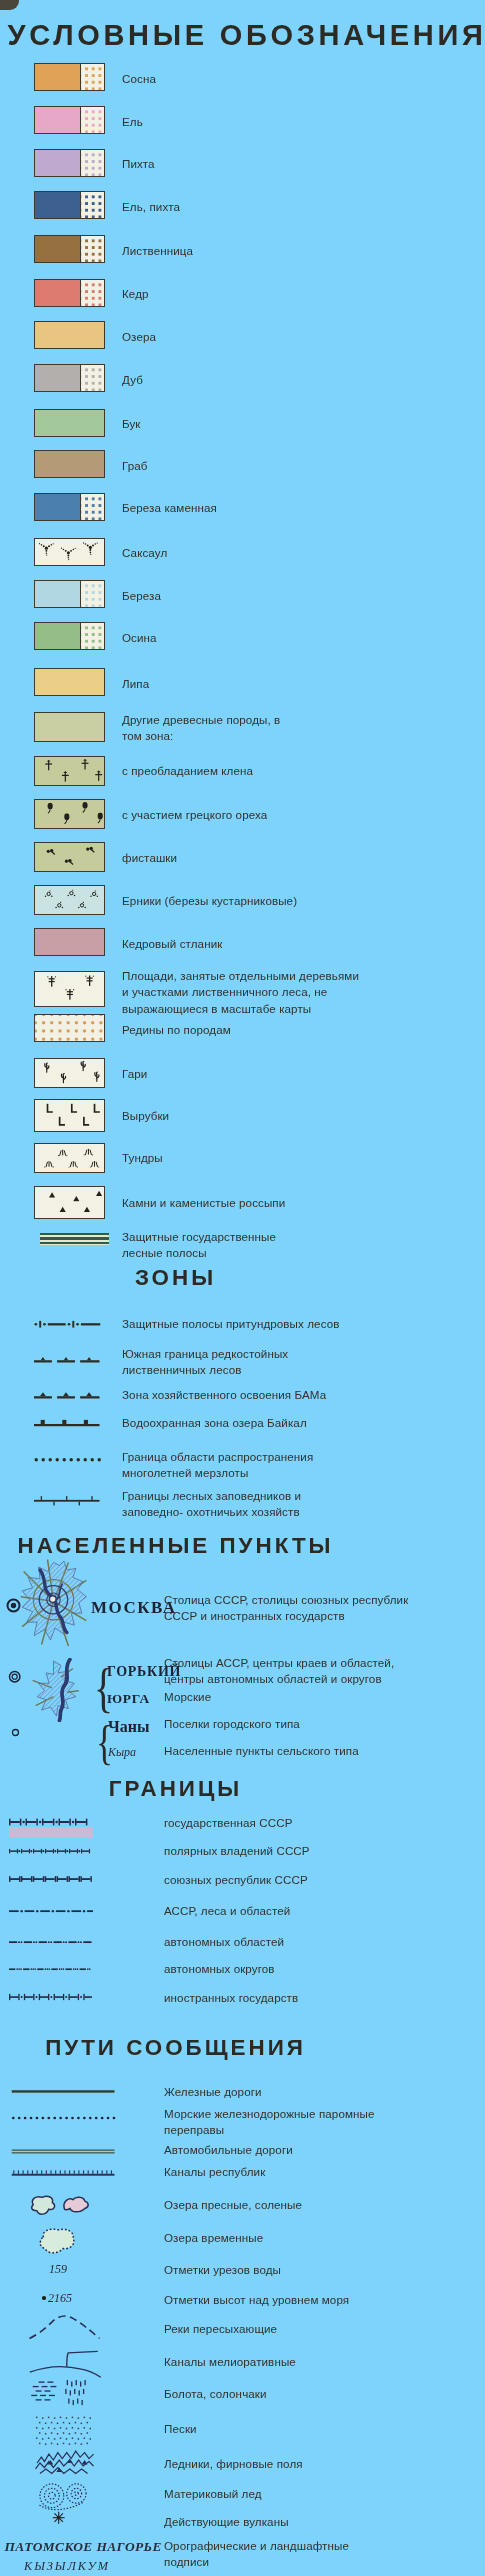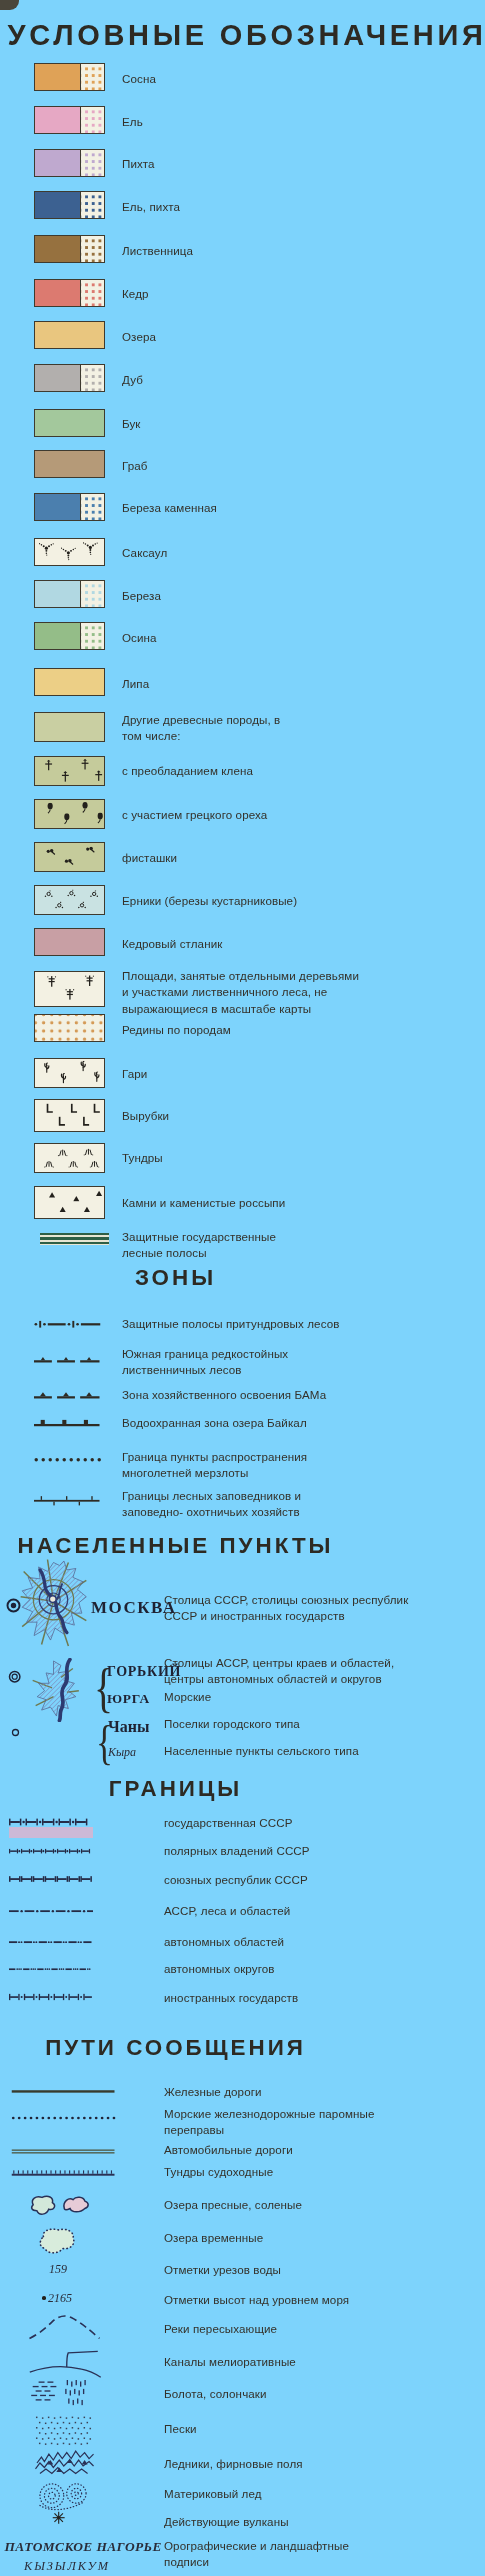--- a/index.html
+++ b/index.html
@@ -218,21 +218,21 @@
 <div class="sw" style="top:668px">
       <div class="f full" style="background: rgb(236, 207, 134);"></div>
     </div>
 <div class="lb" style="top:676px">Липа</div>
 
 <div class="sw" style="top:712px;height:30px">
       <div class="f full" style="background: rgb(201, 207, 162);"></div>
     </div>
 <div class="lb" style="top:712px">
       <div>Другие древесные породы, в</div>
-      <div>том числе:</div>
+      <div>том зона:</div>
     </div>
 
 <div class="sb" style="top:756px;height:30px">
   <div class="f full" style="position: absolute; inset: 0px; background: rgb(197, 203, 155);"></div>
   <svg viewBox="0 0 91 36">
         <use href="#maple" x="12" y="3"></use>
         <use href="#maple" x="60" y="2"></use>
         <use href="#maple" x="34" y="18"></use>
         <use href="#maple" x="78" y="17"></use>
       </svg>
@@ -403,21 +403,21 @@
         <circle cx="31.2" cy="5" r="2.3"></circle>
         <circle cx="40.6" cy="5" r="2.3"></circle>
         <circle cx="50" cy="5" r="2.3"></circle>
         <circle cx="59.4" cy="5" r="2.3"></circle>
         <circle cx="68.8" cy="5" r="2.3"></circle>
         <circle cx="78.2" cy="5" r="2.3"></circle>
         <circle cx="87.6" cy="5" r="2.3"></circle>
       </g>
 </svg>
 <div class="lb" style="top:1449px">
-      <div>Граница пункты распространения</div>
+      <div>Граница области распространения</div>
       <div>многолетней мерзлоты</div>
     </div>
 
 <svg class="zs" style="top:1495px" width="67" height="10.5" viewBox="0 0 90 14">
  <g style="fill: rgb(46, 43, 36);">
         <rect x="0" y="6.5" width="88" height="2.4"></rect>
         <rect x="9" y="1.5" width="1.8" height="5"></rect>
         <rect x="43" y="1.5" width="1.8" height="5"></rect>
         <rect x="77" y="1.5" width="1.8" height="5"></rect>
         <rect x="26" y="8.9" width="1.8" height="5"></rect>
@@ -739,21 +739,21 @@
         <rect x="89.8" y="4.5" width="1.5" height="4.5"></rect>
         <rect x="96" y="4.5" width="1.5" height="4.5"></rect>
         <rect x="102.2" y="4.5" width="1.5" height="4.5"></rect>
         <rect x="108.4" y="4.5" width="1.5" height="4.5"></rect>
         <rect x="114.6" y="4.5" width="1.5" height="4.5"></rect>
         <rect x="120.8" y="4.5" width="1.5" height="4.5"></rect>
         <rect x="127" y="4.5" width="1.5" height="4.5"></rect>
         <rect x="133.2" y="4.5" width="1.5" height="4.5"></rect>
  </g>
 </svg>
-<div class="lb w" style="top:2164px">Тундры судоходные</div>
+<div class="lb w" style="top:2164px">Каналы республик</div>
 
 <svg class="abs" style="left:27px;top:2193px" width="67" height="31" viewBox="0 0 90 42">
   <path d="M8,16 C4,8 12,3 20,6 C28,2 36,6 34,13 C40,17 36,24 29,22 C26,30 16,31 13,24 C6,24 4,20 8,16 Z" stroke="#283057" stroke-width="2" style="fill: rgb(210, 232, 218);"></path>
   <path d="M50,20 C48,12 56,5 62,9 C66,4 76,5 78,11 C84,13 84,19 78,21 C72,27 60,27 58,21 C54,23 50,24 50,20 Z" stroke="#283057" stroke-width="2" style="fill: rgb(230, 203, 215);"></path>
 </svg>
 <div class="lb w" style="top:2197px">Озера пресные, соленые</div>
 
 <svg class="abs" style="left:36px;top:2226px" width="43" height="33" viewBox="0 0 58 44">
   <path d="M10,14 C8,6 20,2 30,5 C42,2 52,8 50,16 C54,24 46,32 36,30 C30,38 16,38 12,30 C4,28 4,20 10,14 Z" stroke="#283057" stroke-width="2.2" stroke-dasharray="0.6 4.5" stroke-linecap="round" style="fill: rgb(216, 236, 220);"></path>
 </svg>

